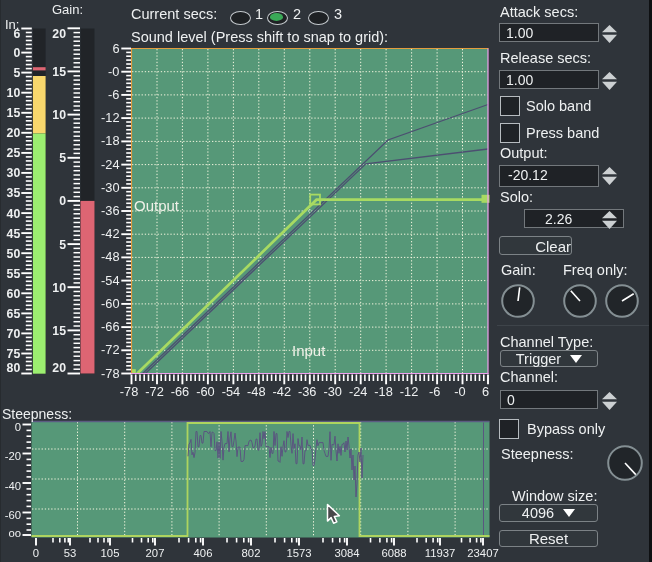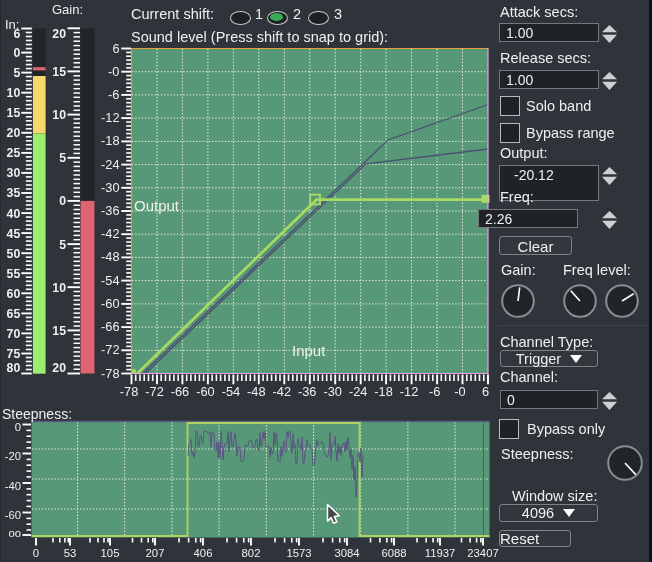--- a/index.html
+++ b/index.html
@@ -545,21 +545,21 @@
 <line x1="470.1" y1="538" x2="470.1" y2="542.5" stroke="#fff" stroke-width="1.6"></line>
 <line x1="476.6" y1="538" x2="476.6" y2="542.5" stroke="#fff" stroke-width="1.6"></line>
 <line x1="480.9" y1="538" x2="480.9" y2="542.5" stroke="#fff" stroke-width="1.6"></line>
 <text x="440" y="556.5" font-size="11.3" fill="#eef0f1" text-anchor="middle">11937</text>
 <line x1="483" y1="538" x2="483" y2="545.5" stroke="#fff" stroke-width="1.9"></line>
 <text x="483" y="556.5" font-size="11.3" fill="#eef0f1" text-anchor="middle">23407</text>
 <path d="M327.5,504.5 l0,16.6 l3.6,-3.5 l2.5,5.7 l3.2,-1.4 l-2.5,-5.5 l5.1,-0.7 z" fill="#47474a" stroke="#fff" stroke-width="1.5" stroke-linejoin="round"></path>
 </svg>
 <div style="position:absolute;left:5px;top:17px;font-size:13px;white-space:nowrap">In:</div>
 <div style="position:absolute;left:52px;top:1.5px;font-size:13px;white-space:nowrap">Gain:</div>
-<div style="position:absolute;left:131px;top:6px;font-size:14.5px;white-space:nowrap">Current shift:</div>
+<div style="position:absolute;left:131px;top:6px;font-size:14.5px;white-space:nowrap">Current secs:</div>
 <div style="position:absolute;left:131px;top:28.5px;font-size:14.5px;white-space:nowrap">Sound level (Press shift to snap to grid):</div>
 <div style="position:absolute;left:2px;top:405.5px;font-size:14px;white-space:nowrap">Steepness:</div>
 <div style="position:absolute;left:230px;top:11px;width:20.5px;height:14px;border-radius:50%;background:#1e2124;border:1.8px solid #c3c8cc"></div>
 <div style="position:absolute;left:255px;top:6px;font-size:14.5px;white-space:nowrap">1</div>
 <div style="position:absolute;left:267px;top:11px;width:20.5px;height:14px;border-radius:50%;background:#1e2124;border:1.8px solid #c3c8cc">
     <div style="position:absolute;left:1.6px;top:1.1px;width:13.5px;height:8px;border-radius:50%;background:#3aa857"></div>
   </div>
 <div style="position:absolute;left:293px;top:6px;font-size:14.5px;white-space:nowrap">2</div>
 <div style="position:absolute;left:308px;top:11px;width:20.5px;height:14px;border-radius:50%;background:#1e2124;border:1.8px solid #c3c8cc"></div>
 <div style="position:absolute;left:334px;top:6px;font-size:14.5px;white-space:nowrap">3</div>
@@ -571,36 +571,36 @@
   </svg>
 <div style="position:absolute;left:500px;top:49.5px;font-size:14.5px;white-space:nowrap">Release secs:</div>
 <div style="position:absolute;left:499px;top:70px;width:100px;height:19px;background:#1f2226;border:1px solid #73787c;color:#eef0f1;font-size:14px;line-height:19px;padding-left:6px">1.00</div>
 <svg style="position:absolute;left:601px;top:72px" width="17" height="18">
     <polygon points="8.5,0 16,7.2 1,7.2" fill="#ccd0d2"></polygon>
     <polygon points="1,9.7 16,9.7 8.5,18" fill="#ccd0d2"></polygon>
   </svg>
 <div style="position:absolute;left:500px;top:96px;width:20px;height:20px;background:#1f2226;border:1.5px solid #b6bbbf"></div>
 <div style="position:absolute;left:526px;top:98px;font-size:14.5px;white-space:nowrap">Solo band</div>
 <div style="position:absolute;left:500px;top:123px;width:20px;height:20px;background:#1f2226;border:1.5px solid #b6bbbf"></div>
-<div style="position:absolute;left:526px;top:125px;font-size:14.5px;white-space:nowrap">Bypass range</div>
+<div style="position:absolute;left:526px;top:125px;font-size:14.5px;white-space:nowrap">Press band</div>
 <div style="position:absolute;left:500px;top:145px;font-size:14.5px;white-space:nowrap">Output:</div>
-<div style="position:absolute;left:499px;top:165px;width:100px;height:36px;background:#1f2226;border:1px solid #73787c;color:#eef0f1;font-size:14px;line-height:19px;padding-left:14px">-20.12</div>
+<div style="position:absolute;left:499px;top:165px;width:100px;height:22px;background:#1f2226;border:1px solid #73787c;color:#eef0f1;font-size:14px;line-height:19px;padding-left:8px">-20.12</div>
 <svg style="position:absolute;left:601px;top:167px" width="17" height="18">
     <polygon points="8.5,0 16,7.2 1,7.2" fill="#ccd0d2"></polygon>
     <polygon points="1,9.7 16,9.7 8.5,18" fill="#ccd0d2"></polygon>
   </svg>
-<div style="position:absolute;left:500px;top:189px;font-size:14.5px;white-space:nowrap">Freq:</div>
-<div style="position:absolute;left:478px;top:209px;width:100px;height:19px;background:#1f2226;border:1px solid #73787c;color:#eef0f1;font-size:14px;line-height:19px;padding-left:6px">2.26</div>
+<div style="position:absolute;left:500px;top:189px;font-size:14.5px;white-space:nowrap">Solo:</div>
+<div style="position:absolute;left:524px;top:209px;width:100px;height:19px;background:#1f2226;border:1px solid #73787c;color:#eef0f1;font-size:14px;line-height:19px;padding-left:20px">2.26</div>
 <svg style="position:absolute;left:601px;top:211px" width="17" height="18">
     <polygon points="8.5,0 16,7.2 1,7.2" fill="#ccd0d2"></polygon>
     <polygon points="1,9.7 16,9.7 8.5,18" fill="#ccd0d2"></polygon>
   </svg>
-<div style="position:absolute;left:499px;top:236px;width:73px;height:19px;background:#31373c;border:1px solid #7c8286;border-radius:3px;color:#eef0f1;font-size:15px;line-height:19px;text-align:center">Clear</div>
+<div style="position:absolute;left:499px;top:236px;width:73px;height:19px;background:#31373c;border:1px solid #7c8286;border-radius:3px;color:#eef0f1;font-size:15px;line-height:19px;text-align:right">Clear</div>
 <div style="position:absolute;left:501px;top:262px;font-size:14.5px;white-space:nowrap">Gain:</div>
-<div style="position:absolute;left:563px;top:262px;font-size:14.5px;white-space:nowrap">Freq level:</div>
+<div style="position:absolute;left:563px;top:262px;font-size:14.5px;white-space:nowrap">Freq only:</div>
 <svg style="position:absolute;left:499px;top:282px" width="38" height="38">
     <circle cx="19" cy="19" r="15.8" fill="#212529" stroke="#848f93" stroke-width="2"></circle>
     <line x1="19" y1="19" x2="20.7" y2="5.3" stroke="#fff" stroke-width="1.6"></line>
   </svg>
 <svg style="position:absolute;left:561px;top:282px" width="38" height="38">
     <circle cx="19" cy="19" r="15.8" fill="#212529" stroke="#848f93" stroke-width="2"></circle>
     <line x1="19" y1="19" x2="9.8" y2="8.7" stroke="#fff" stroke-width="1.6"></line>
   </svg>
 <svg style="position:absolute;left:603px;top:282px" width="38" height="38">
     <circle cx="19" cy="19" r="15.8" fill="#212529" stroke="#848f93" stroke-width="2"></circle>
@@ -617,14 +617,14 @@
   </svg>
 <div style="position:absolute;left:499px;top:419px;width:20px;height:20px;background:#1f2226;border:1.5px solid #b6bbbf"></div>
 <div style="position:absolute;left:527px;top:421px;font-size:14.5px;white-space:nowrap">Bypass only</div>
 <div style="position:absolute;left:501px;top:445.5px;font-size:14.5px;white-space:nowrap">Steepness:</div>
 <svg style="position:absolute;left:606px;top:444px" width="38" height="38">
     <circle cx="19" cy="19" r="16.8" fill="#212529" stroke="#848f93" stroke-width="2"></circle>
     <line x1="19" y1="19" x2="29.8" y2="30.6" stroke="#fff" stroke-width="1.6"></line>
   </svg>
 <div style="position:absolute;left:512px;top:487.5px;font-size:14.5px;white-space:nowrap">Window size:</div>
 <div style="position:absolute;left:499px;top:504px;width:99px;height:17.5px;background:#31373c;border:1px solid #7c8286;border-radius:3px;color:#eef0f1;font-size:14.5px;line-height:17.5px;text-align:center">4096<span style="display:inline-block;width:0;height:0;border-left:6px solid transparent;border-right:6px solid transparent;border-top:8.5px solid #fff;margin-left:9px;vertical-align:middle;margin-top:-3px"></span></div>
-<div style="position:absolute;left:499px;top:530px;width:72px;height:16.5px;background:#31373c;border:1px solid #7c8286;border-radius:3px;color:#eef0f1;font-size:15px;line-height:16.5px;">Reset</div>
+<div style="position:absolute;left:499px;top:530px;width:99px;height:16.5px;background:#31373c;border:1px solid #7c8286;border-radius:3px;color:#eef0f1;font-size:15px;line-height:16.5px;text-align:center">Reset</div>
 <div style="position:absolute;left:649px;top:0;width:3px;height:562px;background:#0e1012"></div>
 <div style="position:absolute;left:0;top:0;width:1px;height:562px;background:#272b2f"></div>
 </body></html>

